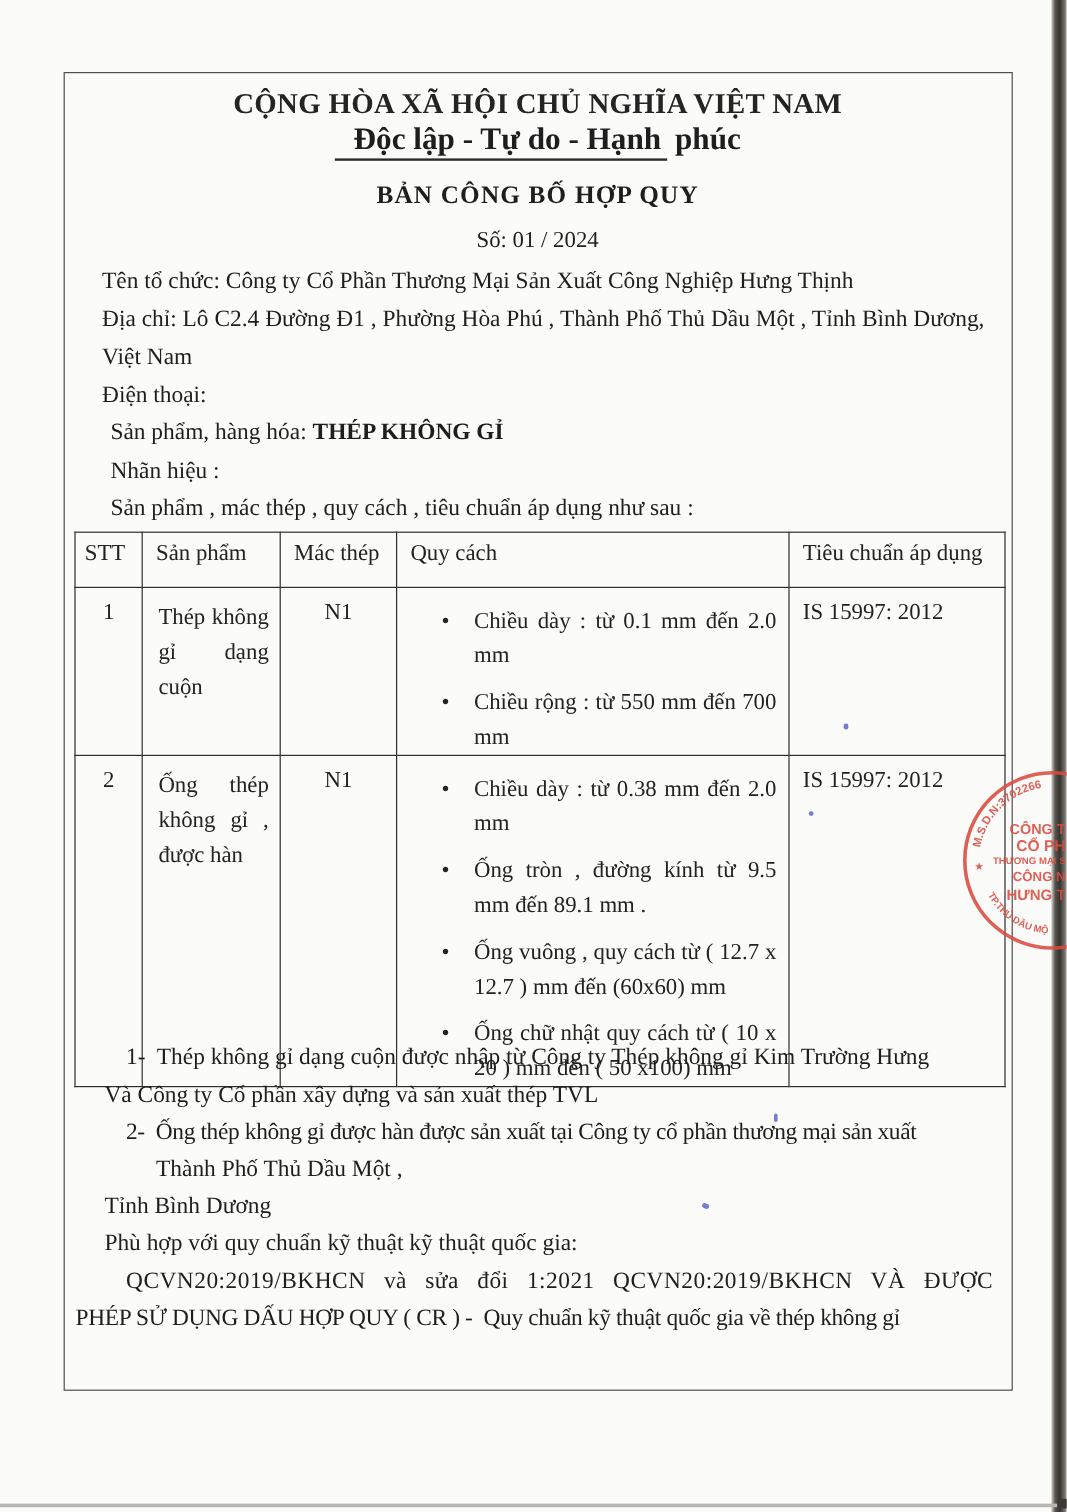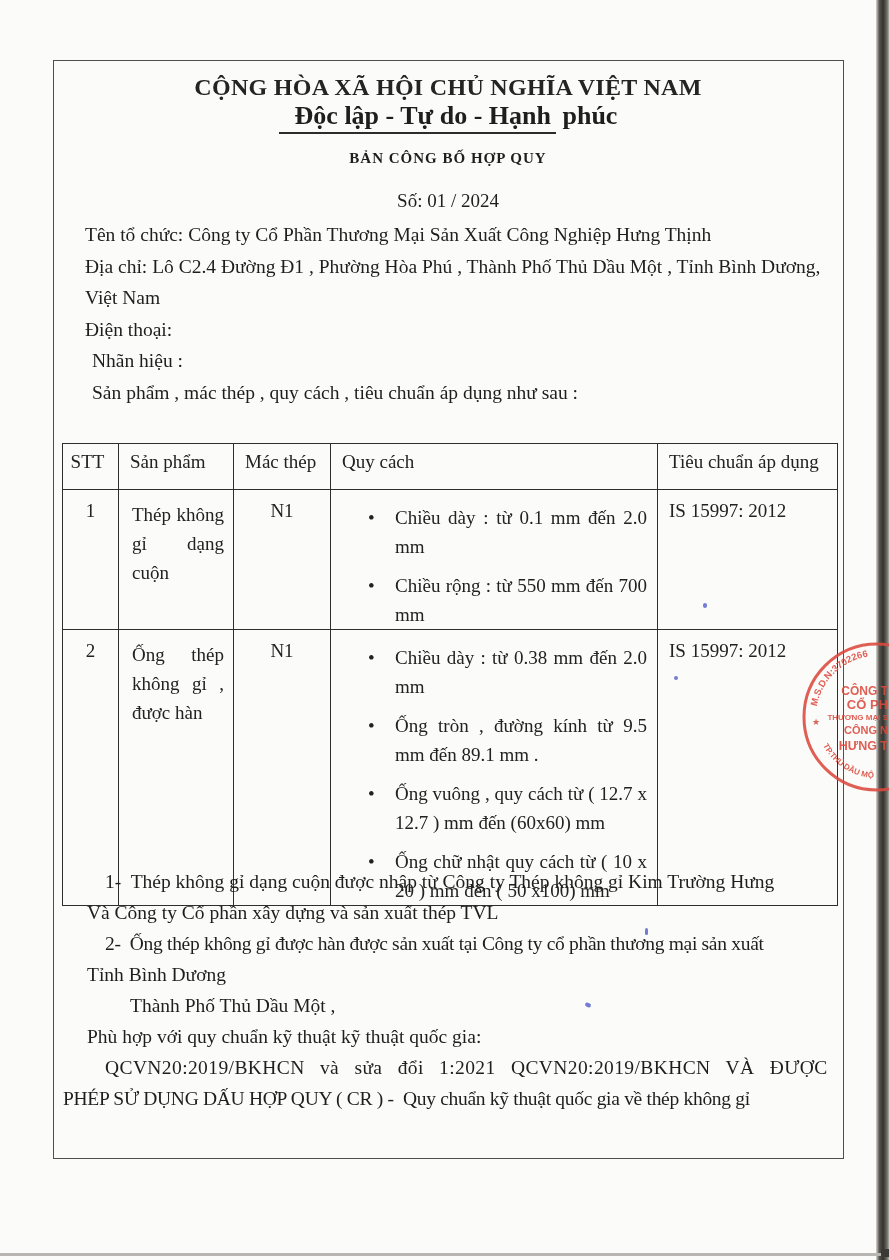--- a/index.html
+++ b/index.html
@@ -23,21 +23,21 @@
     left:876px;top:0;width:13px;height:1260px;
     background:linear-gradient(to right,#d8d7d4 0%,#59564f 25%,#34322e 55%,#6f6d67 85%,#aeaca7 100%);
   }
   .scan-bottom{left:0;top:1253px;width:889px;height:2.5px;background:#b7b6b2;}
   .scan-corner{left:881px;top:1249px;width:8px;height:8px;background:#3a3936;}
 
   .center-line{left:53px;width:790px;text-align:center;}
   .nat-title{top:74px;font-size:24px;font-weight:bold;letter-spacing:.3px;color:#242424;}
   .motto{top:101px;font-size:26px;font-weight:bold;}
   .motto .ul{border-bottom:2px solid #2c2c2c;padding:0 5px 2px 16px;}
-  .doc-title{top:150px;font-size:15px;font-weight:bold;letter-spacing:1px;}
+  .doc-title{top:150px;font-size:21px;font-weight:bold;letter-spacing:1px;}
   .doc-number{top:190px;font-size:19px;}
 
   .info{left:85px;top:219px;width:762px;font-size:19.5px;line-height:31.5px;}
   .info .ind{margin-left:7px;}
   .bold{font-weight:bold;}
 
   table.products{
     position:absolute;left:62px;top:443px;width:775px;
     border-collapse:collapse;table-layout:fixed;
     font-size:19px;color:#222;padding-left:29px;
@@ -89,20 +89,21 @@
 <div class="abs center-line nat-title">CỘNG HÒA XÃ HỘI CHỦ NGHĨA VIỆT NAM</div>
 <div class="abs center-line motto"><span class="ul">Độc lập - Tự do - Hạnh</span><span> phúc</span></div>
 
 <div class="abs center-line doc-title">BẢN CÔNG BỐ HỢP QUY</div>
 <div class="abs center-line doc-number">Số: 01 / 2024</div>
 
 <div class="abs info">
   <div>Tên tổ chức: Công ty Cổ Phần Thương Mại Sản Xuất Công Nghiệp Hưng Thịnh</div>
   <div>Địa chỉ: Lô C2.4 Đường Đ1 , Phường Hòa Phú , Thành Phố Thủ Dầu Một , Tỉnh Bình Dương, Việt Nam</div>
   <div>Điện thoại:</div>
+  <div class="ind"><span>Sản phẩm, hàng hóa: </span><span class="bold">THÉP KHÔNG GỈ</span></div>
   <div class="ind">Nhãn hiệu :</div>
   <div class="ind">Sản phẩm , mác thép , quy cách , tiêu chuẩn áp dụng như sau :</div>
 </div>
 
 <table class="products">
   <colgroup>
     <col style="width:56px">
       <col style="width:115px">
       <col style="width:97px">
       <col style="width:327px">
@@ -144,22 +145,22 @@
       </td>
       <td class="c-std">IS 15997: 2012</td>
     </tr>
   </tbody>
 </table>
 
 <div class="abs notes">
   <div class="nline n-item">1-  Thép không gỉ dạng cuộn được nhập từ Công ty Thép không gỉ Kim Trường Hưng</div>
   <div class="nline n-flush">Và Công ty Cổ phần xây dựng và sản xuất thép TVL</div>
   <div class="nline n-item n-tight">2-  Ống thép không gỉ được hàn được sản xuất tại Công ty cổ phần thương mại sản xuất</div>
+  <div class="nline n-cont">Thành Phố Thủ Dầu Một ,</div>
   <div class="nline n-flush">Tỉnh Bình Dương</div>
-  <div class="nline n-cont">Thành Phố Thủ Dầu Một ,</div>
   <div class="nline n-flush">Phù hợp với quy chuẩn kỹ thuật kỹ thuật quốc gia:</div>
   <div class="nline n-item n-just">QCVN20:2019/BKHCN và sửa đổi 1:2021 QCVN20:2019/BKHCN VÀ ĐƯỢC</div>
   <div class="nline n-out n-tight">PHÉP SỬ DỤNG DẤU HỢP QUY ( CR ) -  Quy chuẩn kỹ thuật quốc gia về thép không gỉ</div>
 </div>
 
 <svg class="abs stamp-svg" width="99" height="160" viewBox="0 0 99 160" style="opacity:.88">
   <circle cx="87" cy="81" r="73" fill="none" stroke="var(--stamp-red)" stroke-width="3"></circle>
   <defs>
     <path id="arcTop" d="M 26.9,70.4 A 61,61 0 0 1 99.7,21.3" fill="none"></path>
     <path id="arcBottom" d="M 33.1,109.6 A 61,61 0 0 0 92.3,141.8" fill="none"></path>

